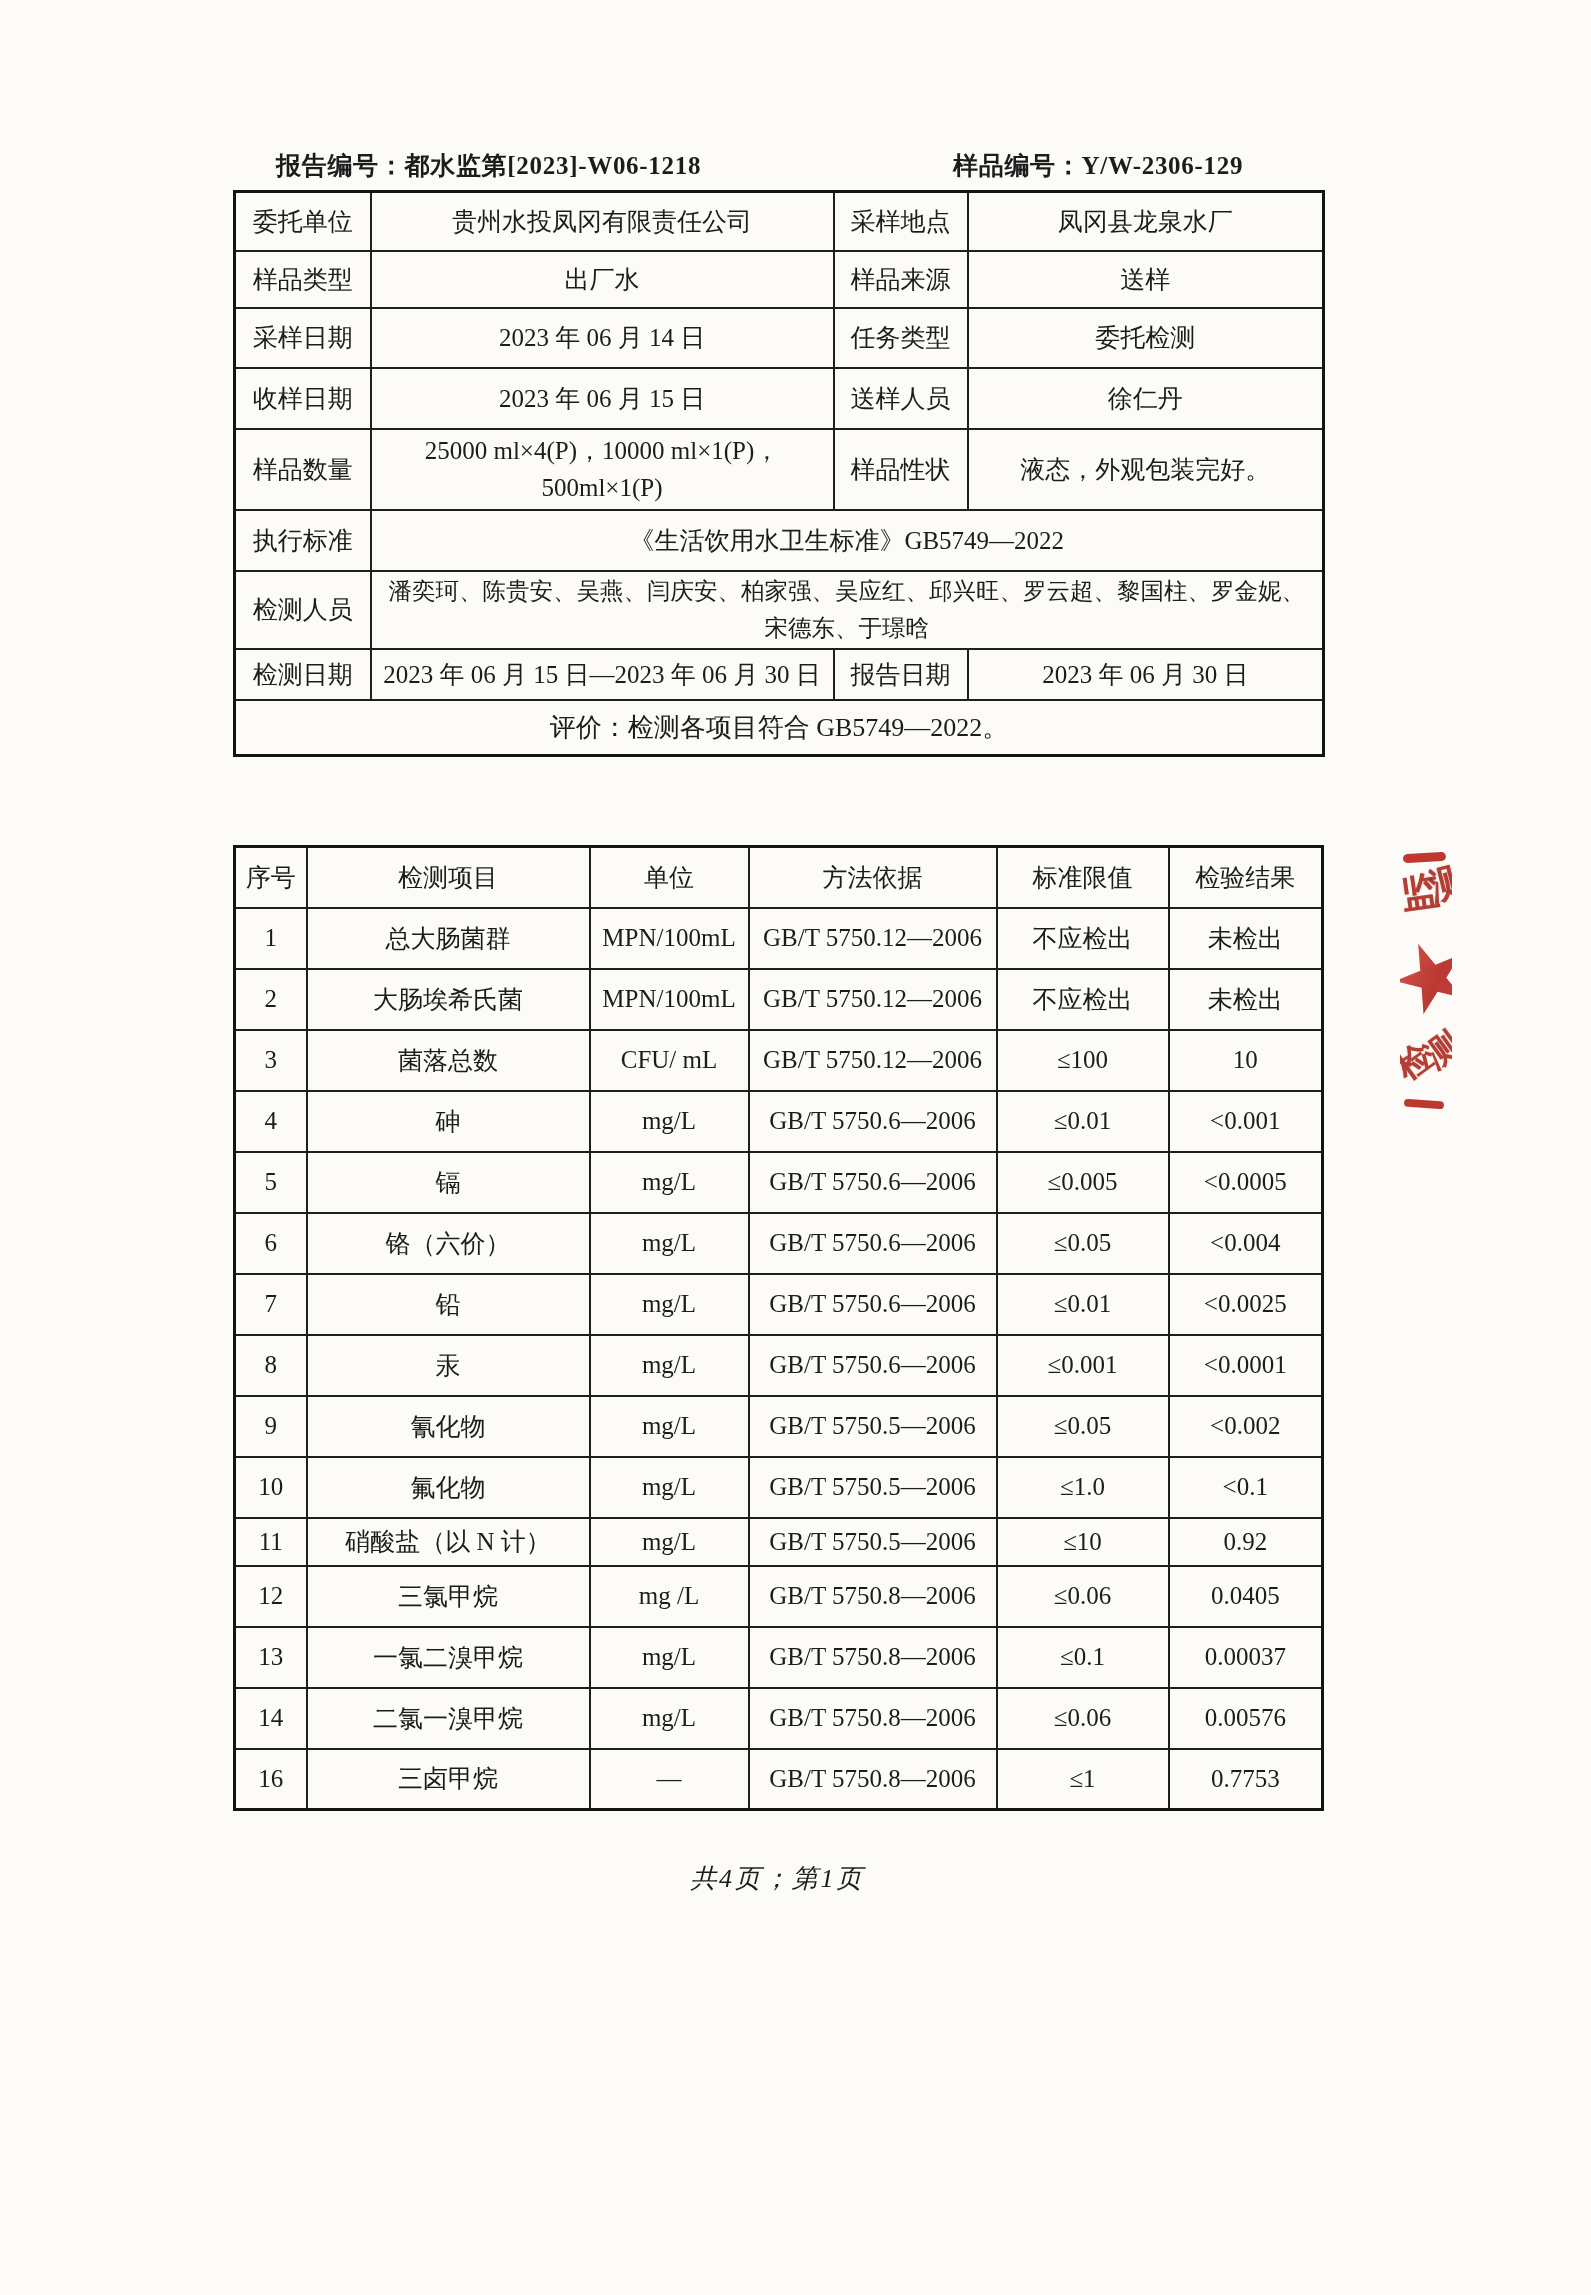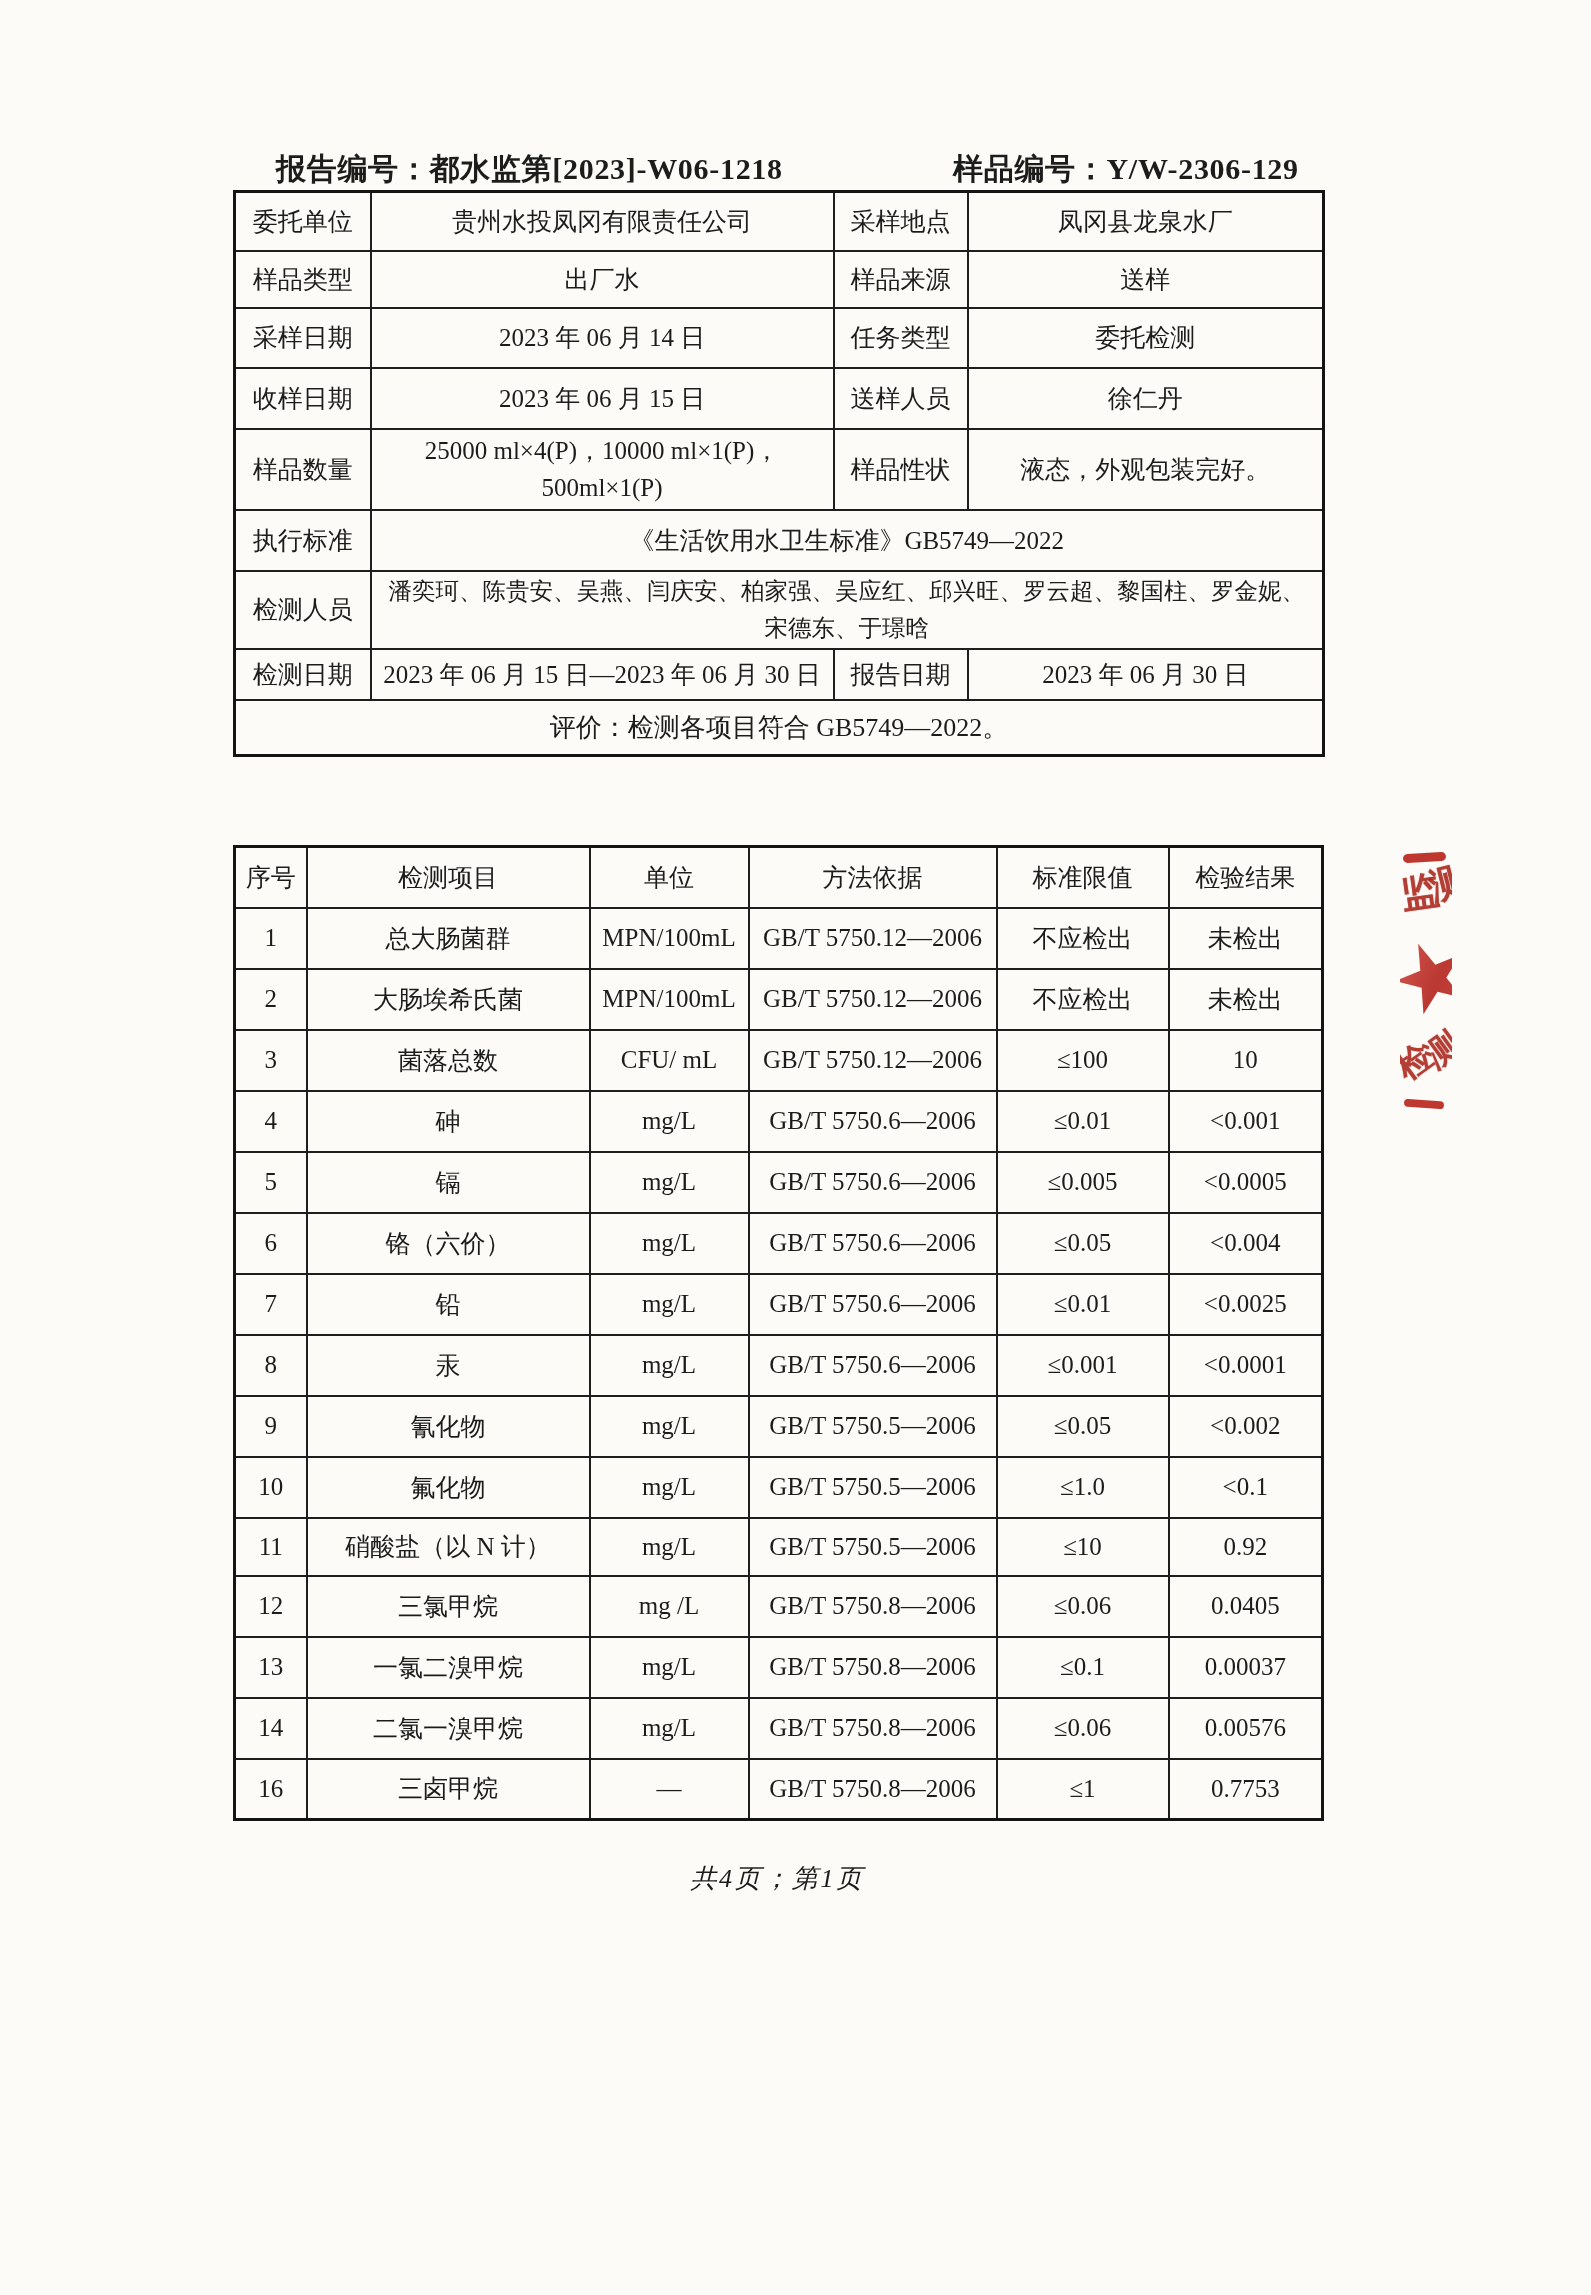--- a/index.html
+++ b/index.html
@@ -5,21 +5,21 @@
   html,body{margin:0;padding:0;background:#d9d9d6;}
   .page{
     position:relative;
     width:1592px;height:2295px;
     background:#fcfbf7;
     font-family:"Liberation Serif","DejaVu Serif",serif;
     color:#1c1c1c;
     overflow:hidden;
   }
   
-  .doc-header{position:absolute;top:149px;left:0;width:1592px;height:39px;font-size:30px;font-weight:600;letter-spacing:0.7px;}
+  .doc-header{position:absolute;top:149px;left:0;width:1592px;height:39px;font-size:25px;font-weight:600;letter-spacing:0.7px;}
   .doc-header .report-no{position:absolute;left:276px;top:0;white-space:nowrap;}
   .doc-header .sample-no{position:absolute;left:953px;top:0;white-space:nowrap;}
 
   
   table.grid{
     position:absolute;left:233px;
     border-collapse:collapse;table-layout:fixed;
     width:1089px;
     font-size:25px;
     background:transparent;
@@ -234,21 +234,21 @@
           <td>&lt;0.002</td>
         </tr>
         <tr style="height: 61px;">
           <td>10</td>
           <td>氟化物</td>
           <td>mg/L</td>
           <td>GB/T 5750.5—2006</td>
           <td>≤1.0</td>
           <td>&lt;0.1</td>
         </tr>
-        <tr style="height: 58px;">
+        <tr style="height: 48px;">
           <td>11</td>
           <td>硝酸盐（以 N 计）</td>
           <td>mg/L</td>
           <td>GB/T 5750.5—2006</td>
           <td>≤10</td>
           <td>0.92</td>
         </tr>
         <tr style="height: 61px;">
           <td>12</td>
           <td>三氯甲烷</td>

